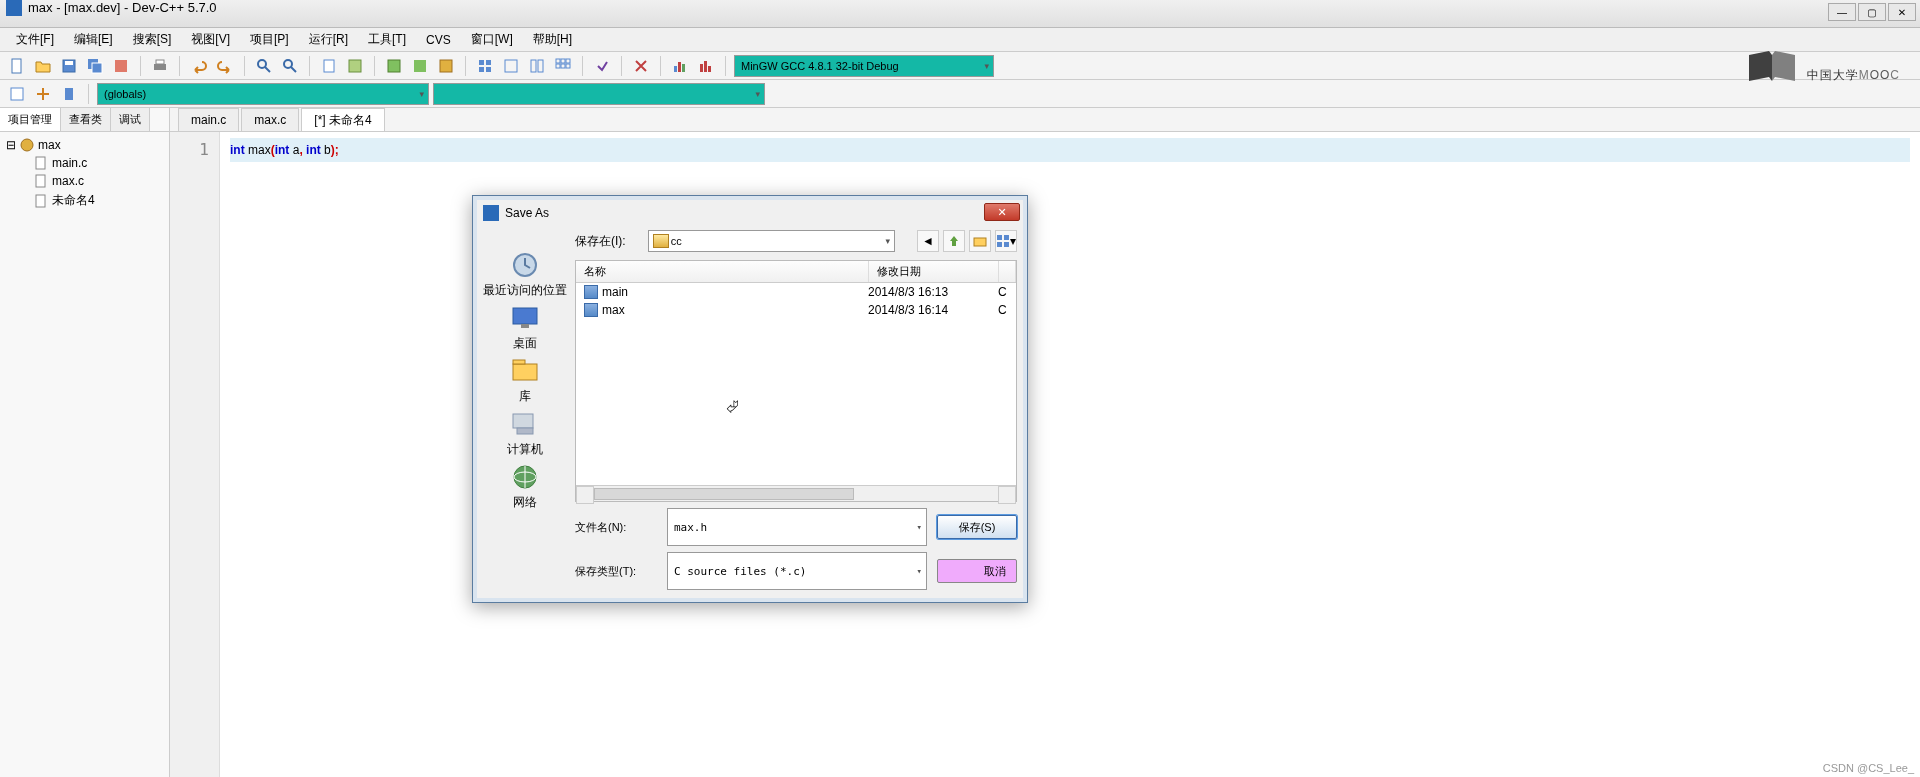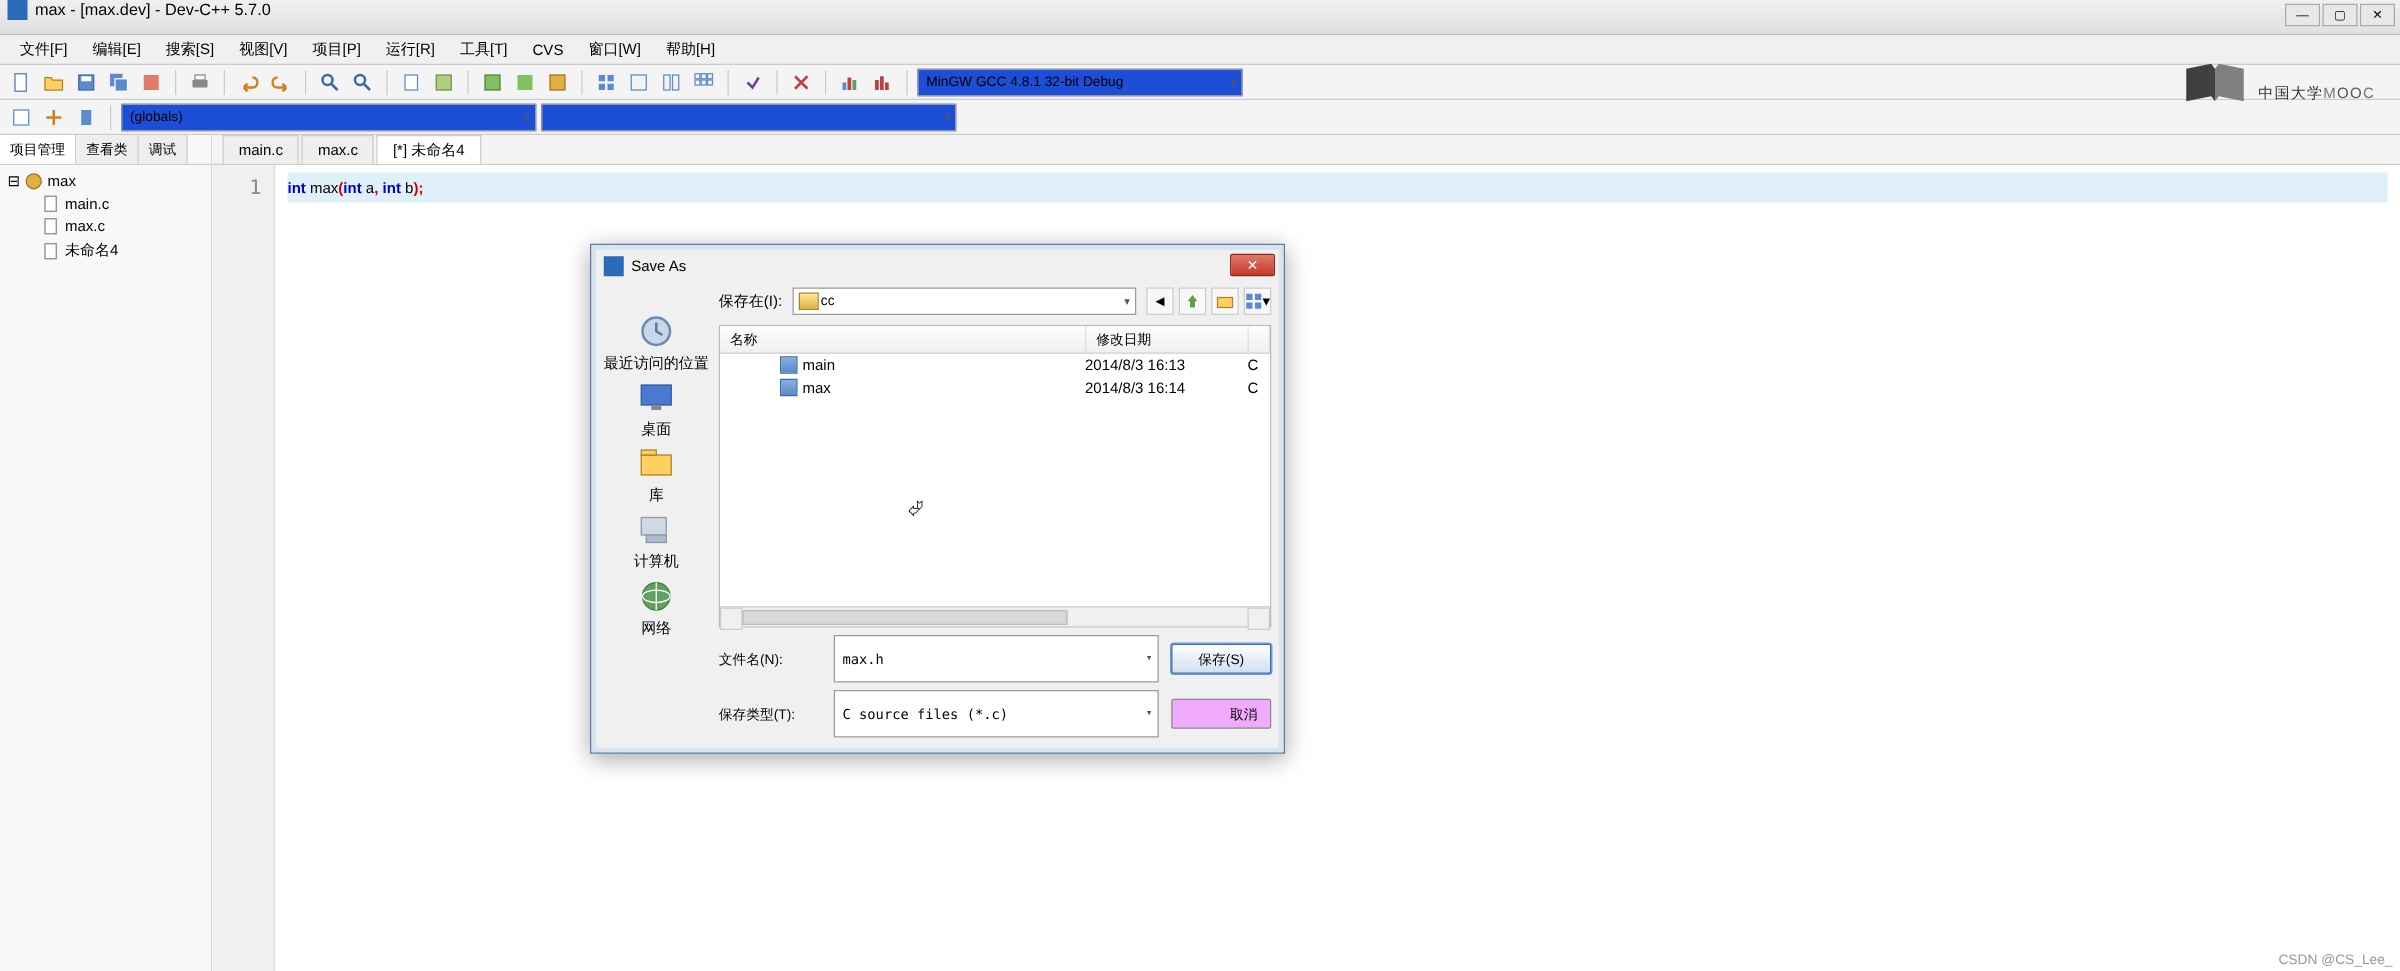--- a/index.html
+++ b/index.html
@@ -14,21 +14,21 @@
 
 
 .menubar { height: 24px; background: #f0f0f0; border-bottom: 1px solid #ccc; display: flex; align-items: center; padding-left: 6px; }
 .menubar span { padding: 2px 10px; cursor: default; }
 
 
 .toolbar { height: 28px; background: #f4f4f4; border-bottom: 1px solid #ccc; display: flex; align-items: center; padding: 0 6px; gap: 4px; }
 .tool-btn { width: 22px; height: 22px; border: 1px solid transparent; display: flex; align-items: center; justify-content: center; }
 .tool-btn svg { width: 16px; height: 16px; }
 .tool-sep { width: 1px; height: 20px; background: #ccc; margin: 0 4px; }
-.tool-combo { height: 22px; border: 1px solid #999; background: #1d4ed8; padding: 0 18px 0 6px; font-size: 11px; display: flex; align-items: center; position: relative; }
+.tool-combo { height: 22px; border: 1px solid #999; background: #14b8a6; padding: 0 18px 0 6px; font-size: 11px; display: flex; align-items: center; position: relative; }
 .tool-combo::after { content: "▾"; position: absolute; right: 4px; font-size: 9px; color: #555; }
 
 
 .toolbar2 { height: 28px; background: #f4f4f4; border-bottom: 1px solid #ccc; display: flex; align-items: center; padding: 0 6px; gap: 4px; }
 
 
 .main-area { display: flex; height: calc(100% - 108px); }
 .left-panel { width: 170px; background: #f8f8f8; border-right: 1px solid #ccc; }
 .left-tabs { display: flex; border-bottom: 1px solid #ccc; }
 .left-tab { padding: 4px 8px; border-right: 1px solid #ccc; background: #eee; font-size: 11px; }
@@ -59,34 +59,34 @@
 
 .dialog { position: absolute; left: 472px; top: 195px; width: 556px; height: 408px; background: #f0f0f0; border: 1px solid #5a7ca0; box-shadow: 0 4px 18px rgba(0,0,0,.35), inset 0 0 0 4px #d9e4ef; padding: 4px; }
 .dlg-title { height: 26px; display: flex; align-items: center; padding: 0 6px; }
 .dlg-title .ico { width: 16px; height: 16px; background: #2a6ab8; margin-right: 6px; }
 .dlg-close { position: absolute; right: 7px; top: 7px; width: 36px; height: 18px; background: linear-gradient(#e07a6a, #c23a2a); border: 1px solid #902818; color: #fff; display: flex; align-items: center; justify-content: center; font-size: 11px; border-radius: 2px; }
 .dlg-body { display: flex; padding: 2px; height: calc(100% - 30px); }
 .dlg-nav { width: 92px; display: flex; flex-direction: column; align-items: center; gap: 4px; padding-top: 22px; }
 .nav-item { display: flex; flex-direction: column; align-items: center; gap: 2px; font-size: 11px; }
 .nav-ico { width: 36px; height: 30px; }
 .dlg-right { flex: 1; display: flex; flex-direction: column; }
-.loc-row { display: flex; align-items: center; gap: 8px; padding: 2px 4px 8px 4px; }
+.loc-row { display: flex; align-items: center; gap: 22px; padding: 2px 4px 8px 4px; }
 .loc-row .combo { flex: 1; height: 22px; border: 1px solid #999; background: #fff; padding: 0 18px 0 22px; position: relative; font-size: 11px; display: flex; align-items: center; }
 .loc-row .combo::before { content: ""; width: 14px; height: 12px; background: linear-gradient(#ffe9a0,#e0b040); border: 1px solid #b08020; position: absolute; left: 4px; }
 .loc-row .combo::after { content: "▾"; position: absolute; right: 4px; font-size: 9px; color: #555; }
 .loc-btns { display: flex; gap: 4px; }
 .loc-btn { width: 22px; height: 22px; border: 1px solid #ccc; background: #f8f8f8; display: flex; align-items: center; justify-content: center; }
 .file-list { flex: 1; border: 1px solid #bbb; background: #fff; margin: 0 4px; display: flex; flex-direction: column; }
 .fl-head { display: flex; border-bottom: 1px solid #ccc; background: linear-gradient(#fdfdfd,#f0f0f0); }
 .fl-head div { padding: 3px 8px; font-size: 11px; border-right: 1px solid #ddd; }
 .fl-head .c1 { flex: 1; }
 .fl-head .c2 { width: 130px; }
 .fl-head .c3 { width: 10px; }
 .fl-rows { flex: 1; position: relative; }
-.fl-row { display: flex; padding: 2px 8px; font-size: 11px; align-items: center; margin-left: 40px; }
+.fl-row { display: flex; padding: 2px 8px; font-size: 11px; align-items: center; }
 .fl-row .c1 { flex: 1; display: flex; align-items: center; gap: 4px; }
 .fl-row .c2 { width: 130px; }
 .fl-row .c3 { width: 10px; }
 .file-ico { width: 14px; height: 14px; background: linear-gradient(#8ab0e0,#568ac8); border: 1px solid #3a6aa8; flex-shrink: 0; }
 .hscroll { height: 16px; border-top: 1px solid #ccc; background: #f0f0f0; position: relative; }
 .hscroll .thumb { position: absolute; left: 18px; top: 2px; width: 260px; height: 12px; background: #d8d8d8; border: 1px solid #bbb; }
 .hscroll::before, .hscroll::after { content: ""; position: absolute; top: 0; width: 16px; height: 16px; border: 1px solid #ccc; background: #f0f0f0; }
 .hscroll::before { left: 0; }
 .hscroll::after { right: 0; }
 .dlg-bottom { padding: 6px 4px 2px 4px; display: flex; flex-direction: column; gap: 6px; }

